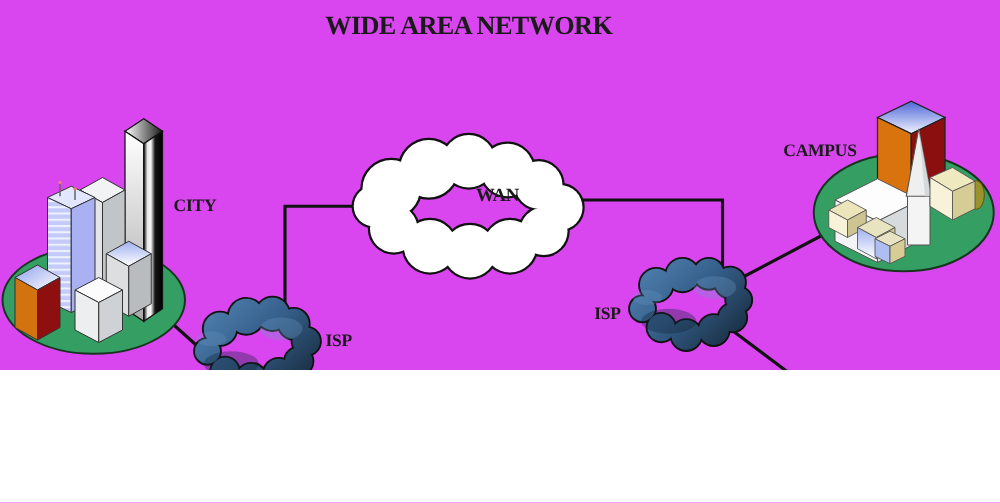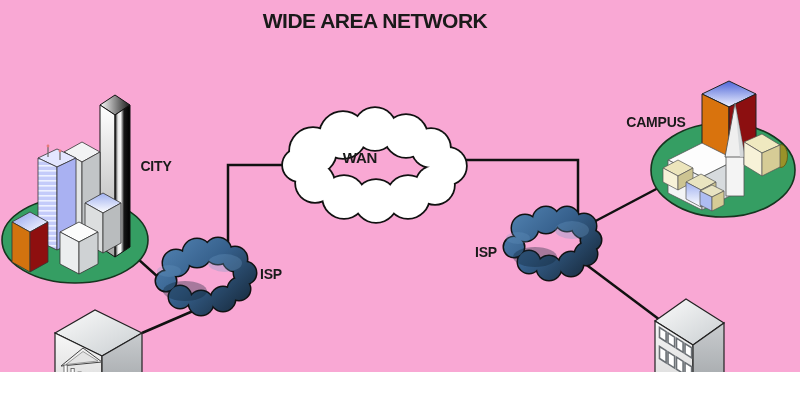--- a/index.html
+++ b/index.html
@@ -1,18 +1,18 @@
 <!DOCTYPE html>
 <html><head>
 <meta charset="utf-8">
 <style>
   html,body{margin:0;padding:0;background:#fff;}
   .stage{
-    position:relative;width:800px;height:372px;background:#f9a8d4;overflow:hidden;
-    font-family:Liberation Sans, sans-serif;
+    position:relative;width:800px;height:296px;background:#d946ef;overflow:hidden;
+    font-family:Liberation Serif, serif;
   }
   .stage svg{position:absolute;left:0;top:0;}
   .title{
     position:absolute;left:375px;top:6px;transform:translateX(-50%);
     text-align:center;font-weight:bold;font-size:21px;line-height:29px;
     color:#1a1a1a;letter-spacing:-0.5px;white-space:nowrap;
   }
   .lbl{
     position:absolute;transform:translate(-50%,-50%);
     font-weight:bold;font-size:14px;letter-spacing:-0.2px;
@@ -271,18 +271,18 @@
     <use href="#ispBumpsR" xlink:href="#ispBumpsR"></use>
     <ellipse cx="535" cy="257" rx="22" ry="10" fill="#0f2234" opacity="0.35"></ellipse>
     <ellipse cx="572" cy="230" rx="17" ry="9" fill="#6c9cc6" opacity="0.3"></ellipse>
     <ellipse cx="518" cy="238" rx="12" ry="6" fill="#6c9cc6" opacity="0.25"></ellipse>
   </g>
 </svg>
 
   <div class="title">
     <div>WIDE AREA NETWORK</div>
   </div>
-  <div class="lbl wan" style="left:360px;top:157px">WAN</div>
+  <div class="lbl wan" style="left:398px;top:157px">WAN</div>
   <div class="lbl" style="left:156px;top:166px">CITY</div>
   <div class="lbl" style="left:271px;top:274px">ISP</div>
   <div class="lbl" style="left:486px;top:252px">ISP</div>
   <div class="lbl" style="left:656px;top:122px">CAMPUS</div>
 </div>
 
 </body></html>

